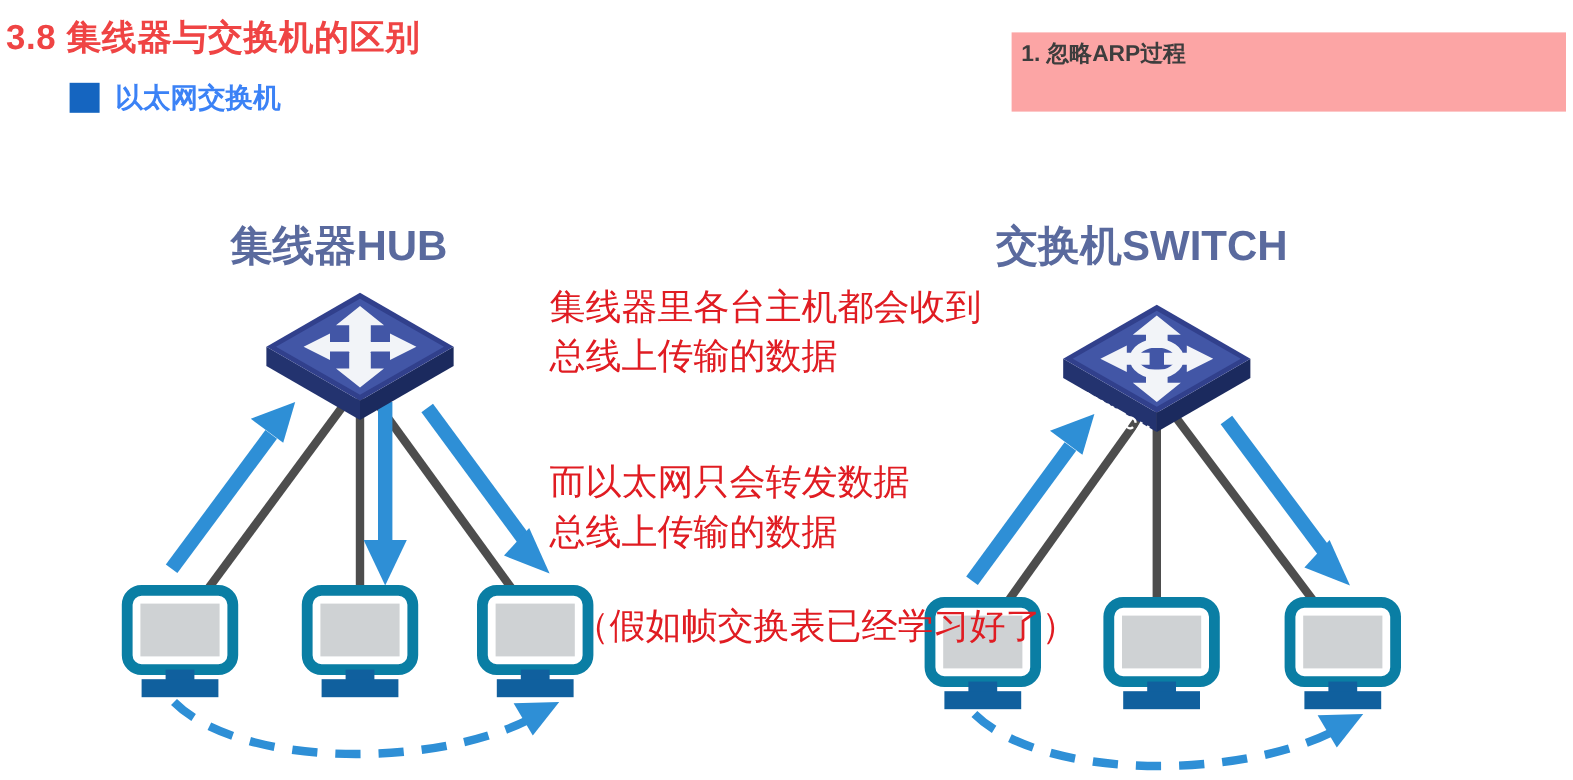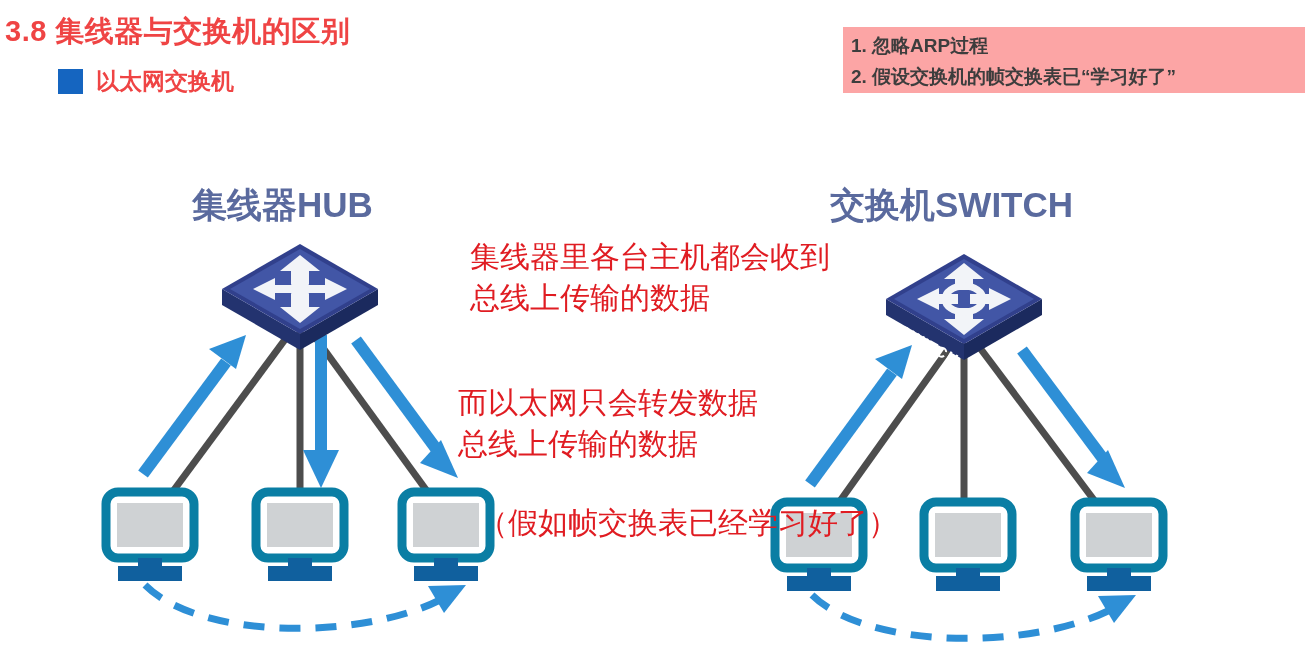--- a/index.html
+++ b/index.html
@@ -19,21 +19,21 @@
     letter-spacing:.5px;white-space:nowrap;
   }
   .bullet-row{
     position:absolute;left:58px;top:66px;
     display:flex;align-items:center;gap:13px;
   }
   .bullet-square{
     width:25px;height:25px;background:#1565c0;display:block;
   }
   .bullet-label{
-    font-size:23px;font-weight:bold;color:#ef4444;white-space:nowrap;
+    font-size:23px;font-weight:bold;color:#3b82f6;white-space:nowrap;
   }
 
   
   .note-box{
     position:absolute;left:843px;top:27px;width:462px;height:66px;
     background:#fca5a5;
     box-sizing:border-box;
     padding:3px 8px 0 8px;
   }
   .note-line{
@@ -49,21 +49,21 @@
   }
   #hub-heading{left:192px;top:182px;}
   #switch-heading{left:830px;top:182px;}
 
   
   .red-note{
     position:absolute;color:#e01c22;font-weight:normal;
     font-size:30px;line-height:41px;white-space:nowrap;
     font-family:"DejaVu Sans","Liberation Sans",sans-serif;
   }
-  #red-note-1{left:470px;top:236px;}
+  #red-note-1{left:458px;top:236px;}
   #red-note-2{left:458px;top:382px;}
   #red-note-3{left:478px;top:463px;margin-top:39px;}
 
   
   svg.layer{position:absolute;left:0;top:0;width:1311px;height:650px;}
   .cable{stroke:#4d4d4d;stroke-width:7;fill:none;}
   .flow{stroke:#2e8fd6;stroke-width:12;fill:none;}
   .flowhead{fill:#2e8fd6;}
   .dashcurve{stroke:#2e8fd6;stroke-width:7;fill:none;
              stroke-dasharray:21 15;stroke-linecap:butt;}
@@ -86,21 +86,20 @@
 
   <div class="title">3.8 集线器与交换机的区别</div>
 
   <div class="bullet-row">
     <span class="bullet-square"></span>
     <span class="bullet-label">以太网交换机</span>
   </div>
 
   <div class="note-box">
     <div class="note-line">1. 忽略ARP过程</div>
-    <div class="note-line">2. 假设交换机的帧交换表已“学习好了”</div>
   </div>
 
   <div class="dev-heading" id="hub-heading">集线器HUB</div>
   <div class="dev-heading" id="switch-heading">交换机SWITCH</div>
 
   <svg class="layer" viewBox="0 0 1311 650">
 
     <g>
       <line class="cable" x1="292" y1="330" x2="168" y2="498"></line>
       <line class="cable" x1="300" y1="332" x2="300" y2="498"></line>

